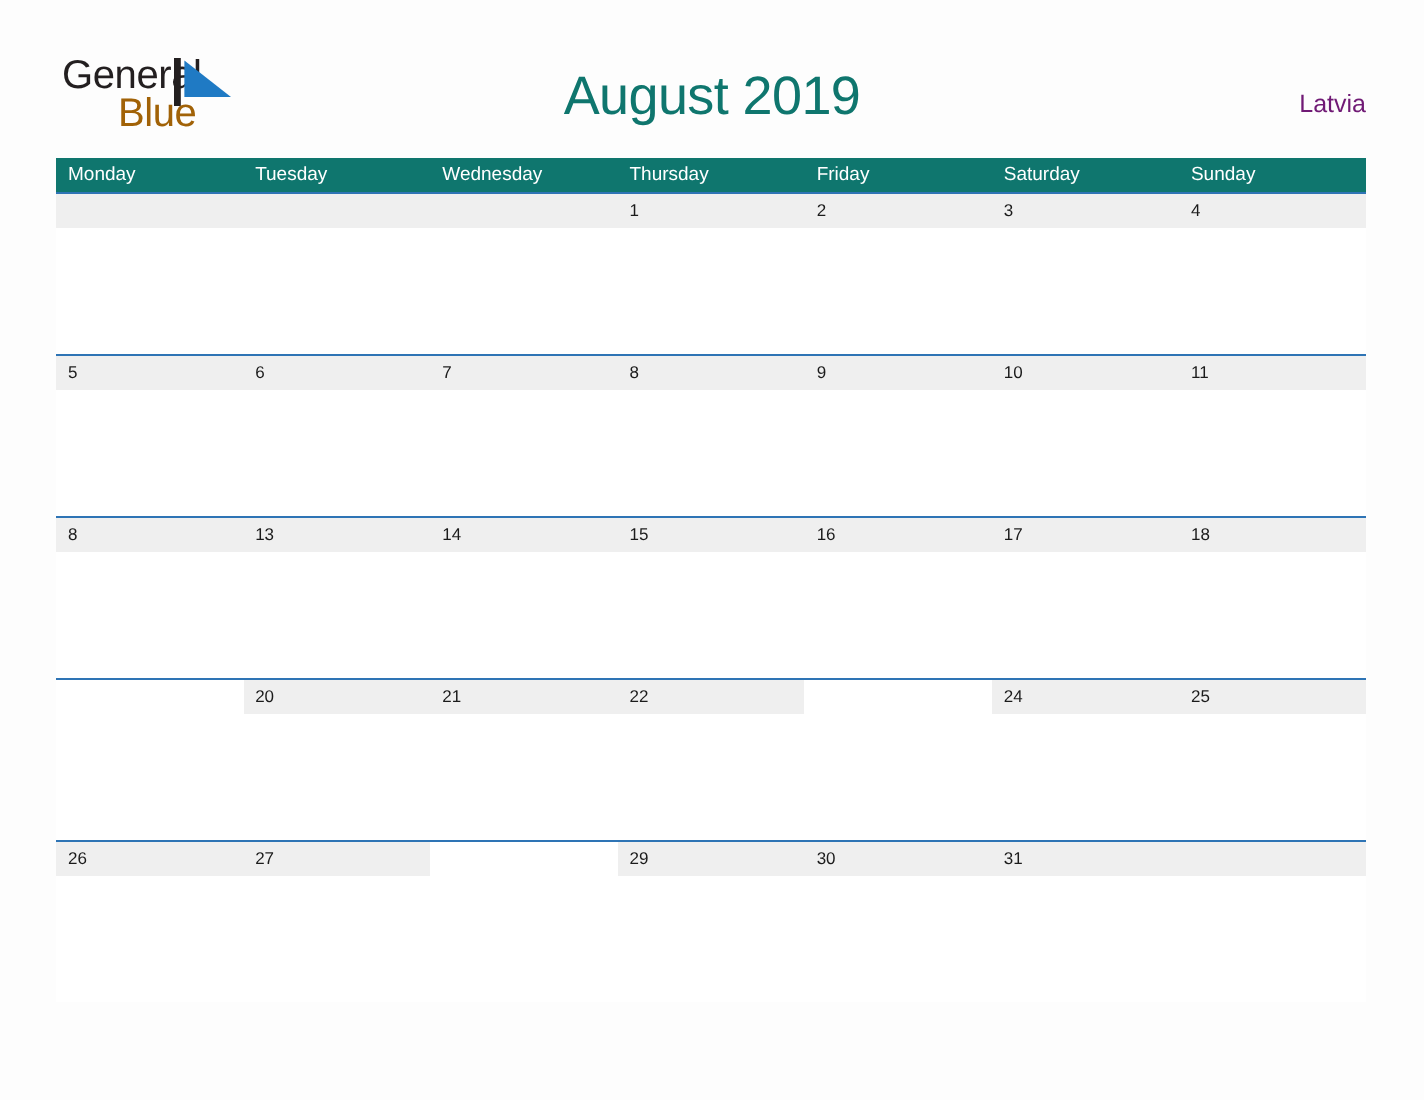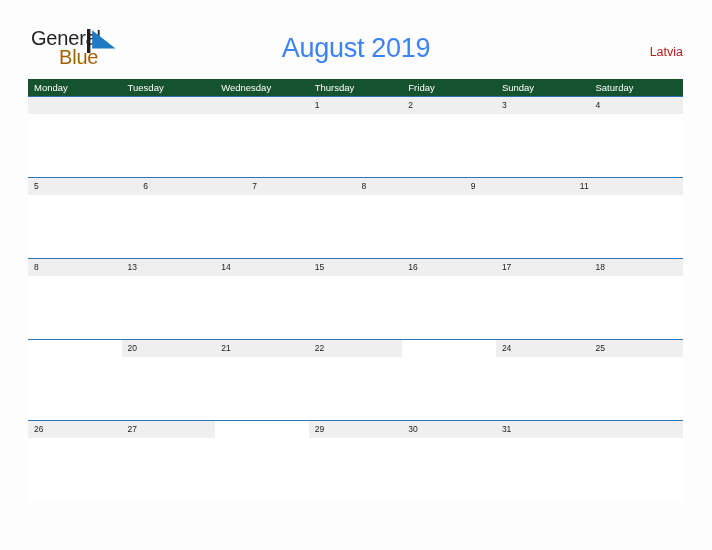--- a/index.html
+++ b/index.html
@@ -58,43 +58,43 @@
     height: 24px;
   }
 
   .cal-title {
     position: absolute;
     left: 0;
     top: 33px;
     width: 712px;
     text-align: center;
     font-size: 27px;
-    color: #3b82f6;
+    color: #0f766e;
     letter-spacing: -0.3px;
   }
 
   .cal-country {
     position: absolute;
     right: 29px;
     top: 45px;
     font-size: 12.5px;
-    color: #b91c1c;
+    color: #701a75;
   }
 
   
   .calendar {
     position: absolute;
     left: 28px;
     top: 79px;
     width: 655px;
   }
 
   .weekday-row {
     display: flex;
-    background: #14532d;
+    background: #0f766e;
     height: 17px;
   }
   .weekday-cell {
     flex: 1 1 0;
     color: #ffffff;
     font-size: 9.5px;
     line-height: 17px;
     padding-left: 6px;
     box-sizing: border-box;
     overflow: hidden;
@@ -158,22 +158,22 @@
 </div>
 
 <div class="calendar">
 
   <div class="weekday-row">
     <div class="weekday-cell">Monday</div>
     <div class="weekday-cell">Tuesday</div>
     <div class="weekday-cell">Wednesday</div>
     <div class="weekday-cell">Thursday</div>
     <div class="weekday-cell">Friday</div>
+    <div class="weekday-cell">Saturday</div>
     <div class="weekday-cell">Sunday</div>
-    <div class="weekday-cell">Saturday</div>
   </div>
 
   <div class="week-row">
     <div class="day-cell empty">
         <div class="day-number-band"></div>
         <div class="day-body"></div>
       </div>
     <div class="day-cell empty">
         <div class="day-number-band"></div>
         <div class="day-body"></div>
@@ -215,20 +215,24 @@
       </div>
     <div class="day-cell">
         <div class="day-number-band">8</div>
         <div class="day-body"></div>
       </div>
     <div class="day-cell">
         <div class="day-number-band">9</div>
         <div class="day-body"></div>
       </div>
     <div class="day-cell">
+        <div class="day-number-band">10</div>
+        <div class="day-body"></div>
+      </div>
+    <div class="day-cell">
         <div class="day-number-band">11</div>
         <div class="day-body"></div>
       </div>
   </div>
 
   <div class="week-row">
     <div class="day-cell">
         <div class="day-number-band">8</div>
         <div class="day-body"></div>
       </div>

